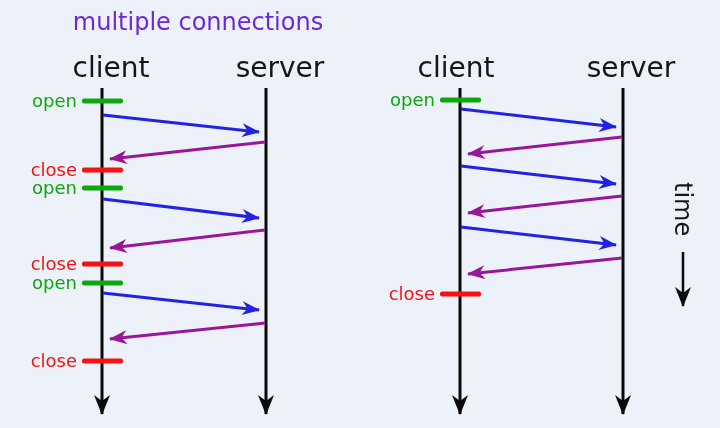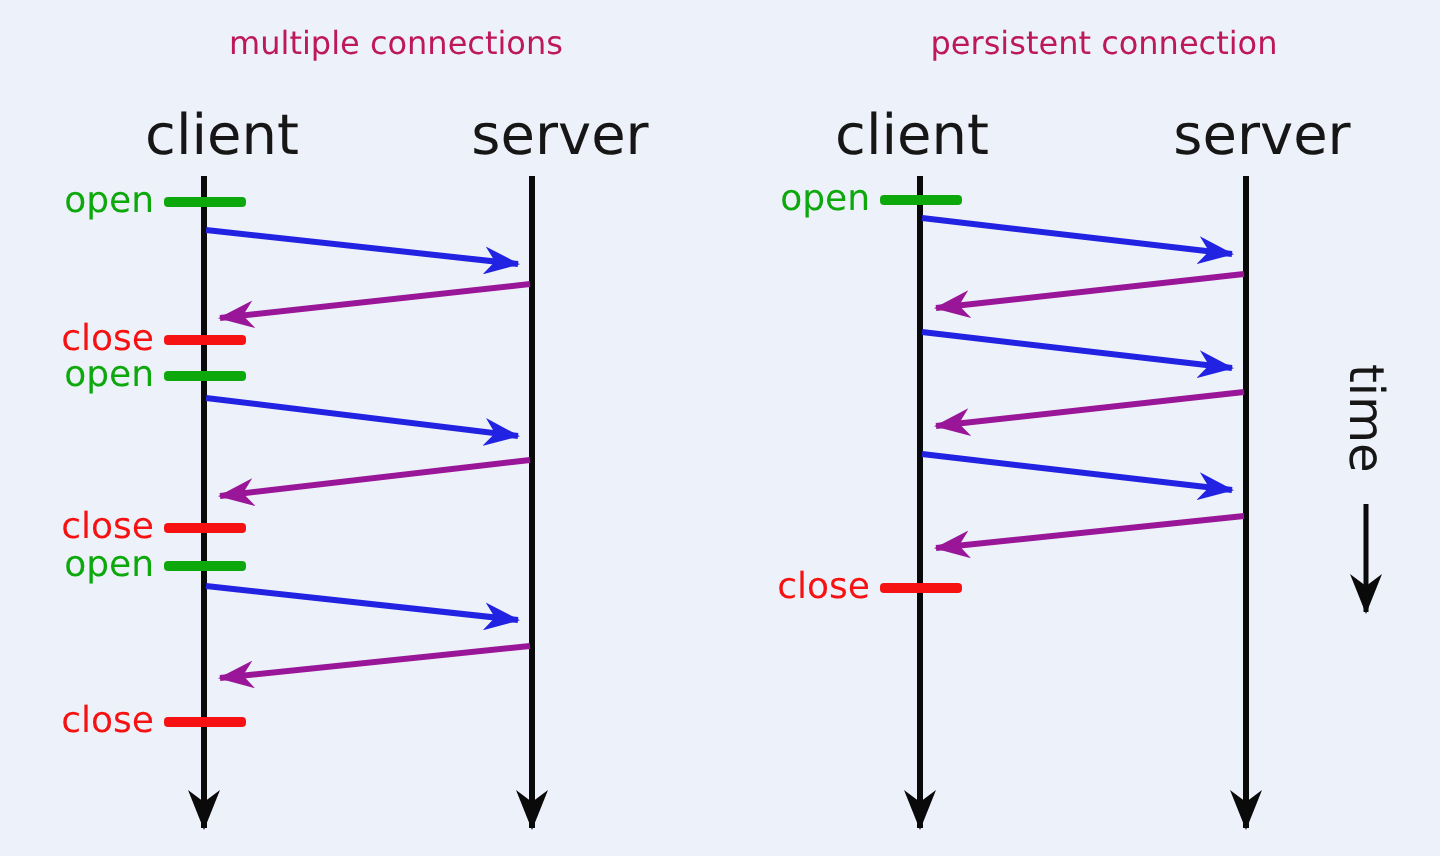--- a/index.html
+++ b/index.html
@@ -7,23 +7,23 @@
     position: relative;
     width: 720px;
     height: 428px;
     background: #edf1f9;
     font-family: "DejaVu Sans", sans-serif;
     overflow: hidden;
   }
   #diagram-svg { position: absolute; left: 0; top: 0; }
   .title {
     position: absolute;
-    font-size: 16px;
+    font-size: 24px;
     line-height: 28px;
-    color: #be185d;
+    color: #6d28d9;
     text-align: center;
     white-space: nowrap;
   }
   .title-left  { left: 58px;  top: 8px; width: 280px; }
   .title-right { left: 402px; top: 8px; width: 300px; }
   .lane-label {
     position: absolute;
     font-size: 28px;
     line-height: 28px;
     color: #161616;
@@ -91,21 +91,20 @@
       <line x1="622" y1="137" x2="468" y2="154" stroke="#991699" stroke-width="3" marker-end="url(#arr-resp)"></line>
       <line x1="461" y1="166" x2="616" y2="184" stroke="#2222e2" stroke-width="3" marker-end="url(#arr-req)"></line>
       <line x1="622" y1="196" x2="468" y2="213" stroke="#991699" stroke-width="3" marker-end="url(#arr-resp)"></line>
       <line x1="461" y1="227" x2="616" y2="245" stroke="#2222e2" stroke-width="3" marker-end="url(#arr-req)"></line>
       <line x1="622" y1="258" x2="468" y2="274" stroke="#991699" stroke-width="3" marker-end="url(#arr-resp)"></line>
       <line x1="683" y1="252" x2="683" y2="306" stroke="#0a0a0a" stroke-width="2.5" marker-end="url(#arr-axis)"></line>
     </svg>
 
   <div class="title title-left">multiple connections</div>
 
-  <div class="title title-right">persistent connection</div>
 
   <div class="lane-label client-left">client</div>
 
   <div class="lane-label server-left">server</div>
 
   <div class="lane-label client-right">client</div>
 
   <div class="lane-label server-right">server</div>
 
   <div class="time-label">time</div>

